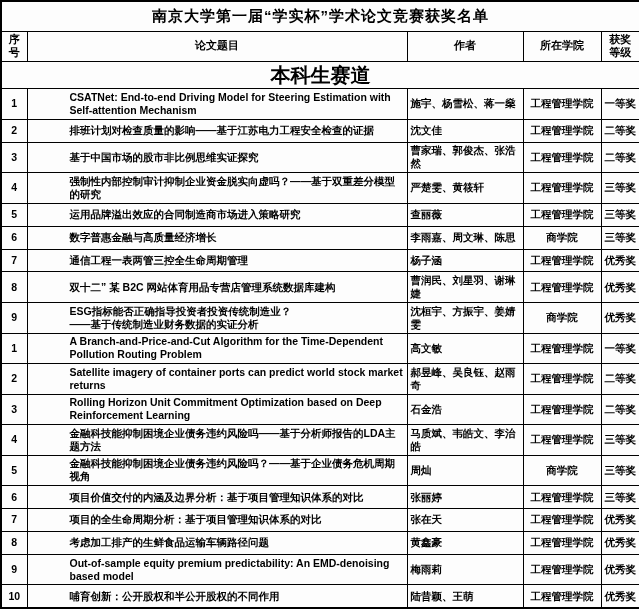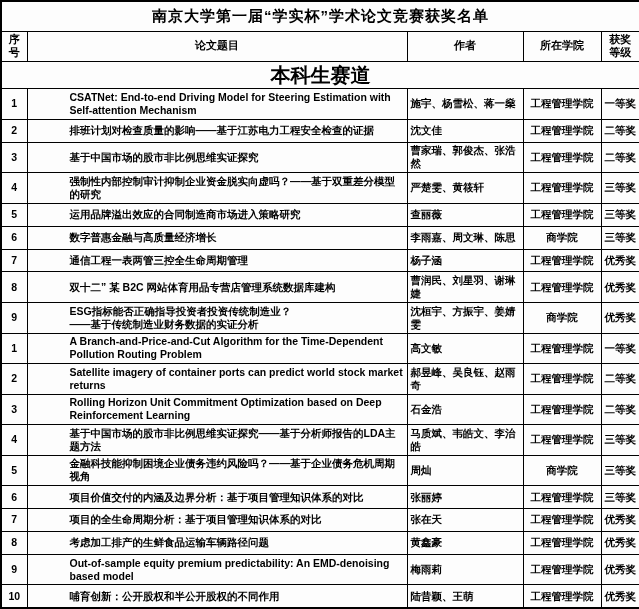--- a/index.html
+++ b/index.html
@@ -131,21 +131,21 @@
         </tr>
         <tr class="data-row">
           <td class="c0">3</td>
           <td class="c1">Rolling Horizon Unit Commitment Optimization based on Deep Reinforcement Learning</td>
           <td class="c2">石金浩</td>
           <td class="c3">工程管理学院</td>
           <td class="c4">二等奖</td>
         </tr>
         <tr class="data-row">
           <td class="c0">4</td>
-          <td class="c1">基于中国市场的股市非比例思维实证探究——基于分析师报告的LDA主题方法</td>
+          <td class="c1">金融科技能抑制困境企业债务违约风险吗——基于分析师报告的LDA主题方法</td>
           <td class="c2">马质斌、韦皓文、李治皓</td>
           <td class="c3">工程管理学院</td>
           <td class="c4">三等奖</td>
         </tr>
         <tr class="data-row">
           <td class="c0">5</td>
           <td class="c1">金融科技能抑制困境企业债务违约风险吗？——基于企业债务危机周期视角</td>
           <td class="c2">周灿</td>
           <td class="c3">商学院</td>
           <td class="c4">三等奖</td>

